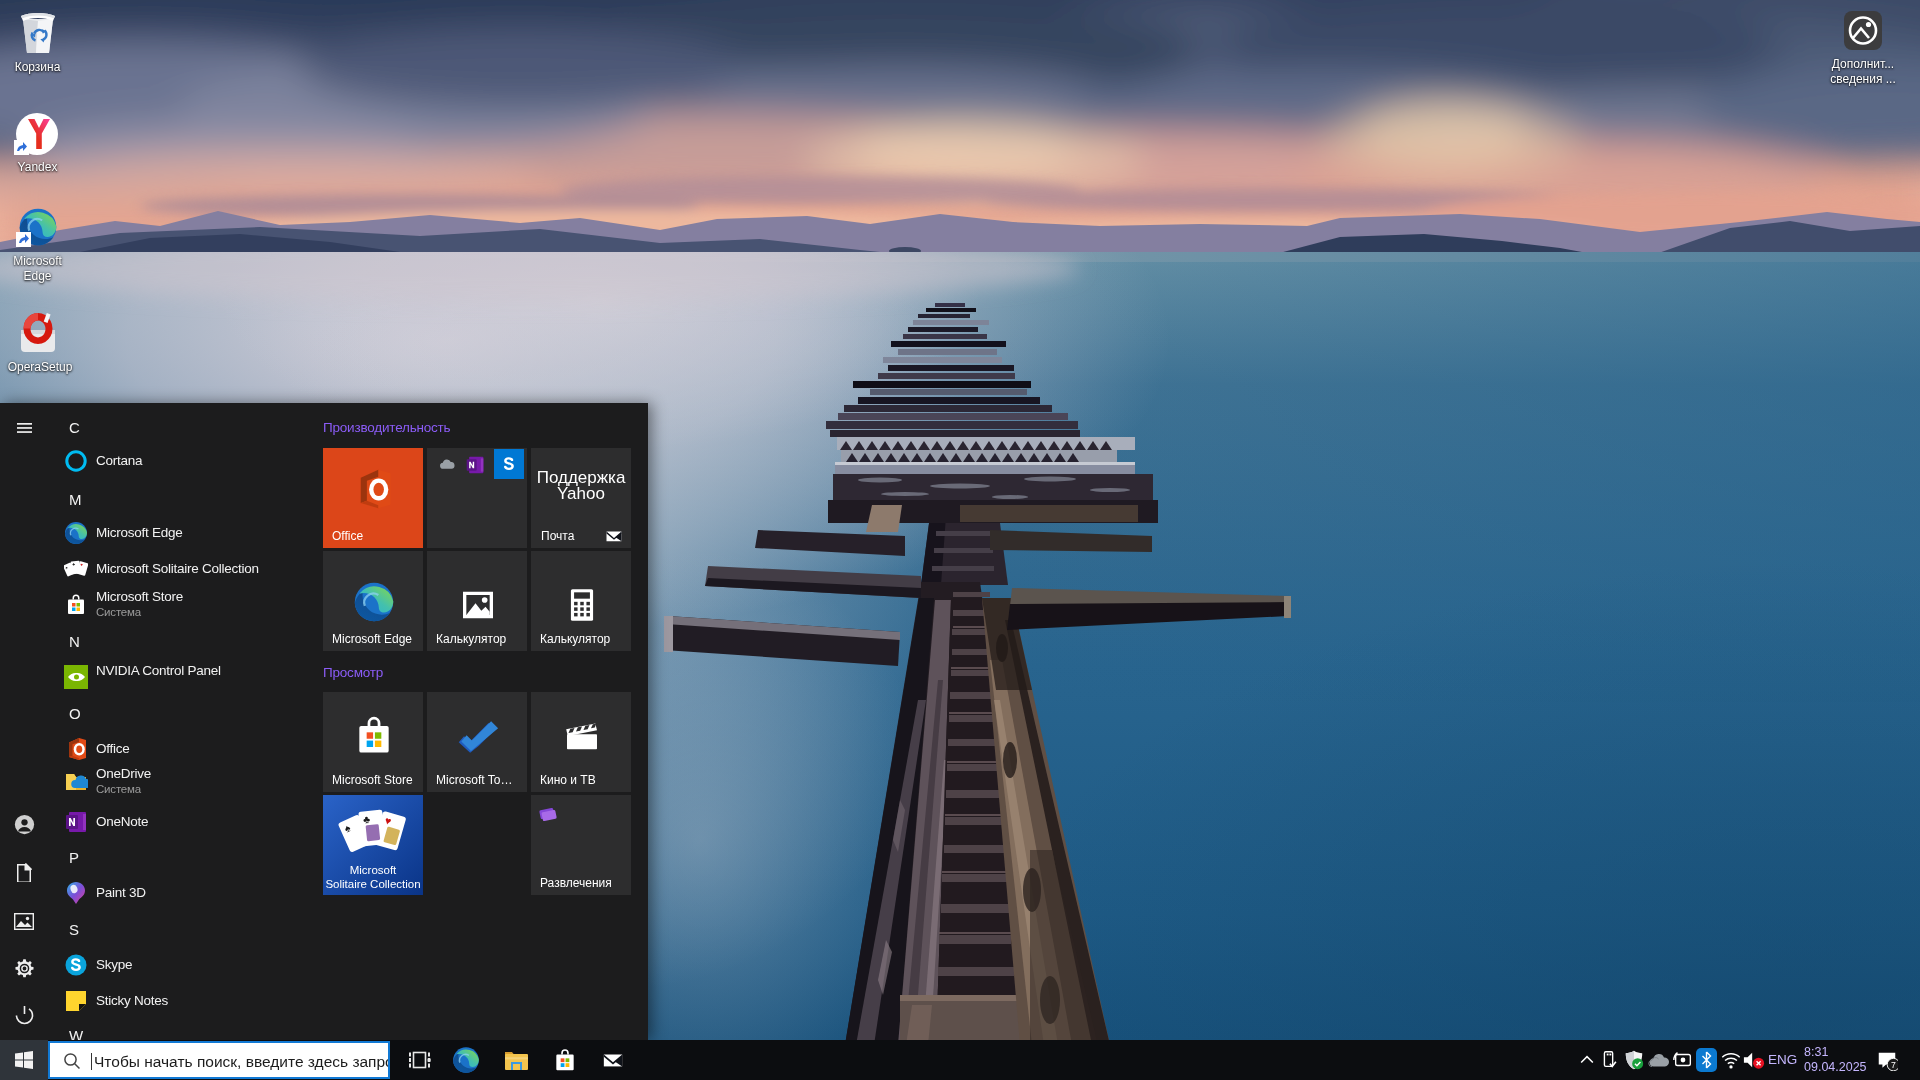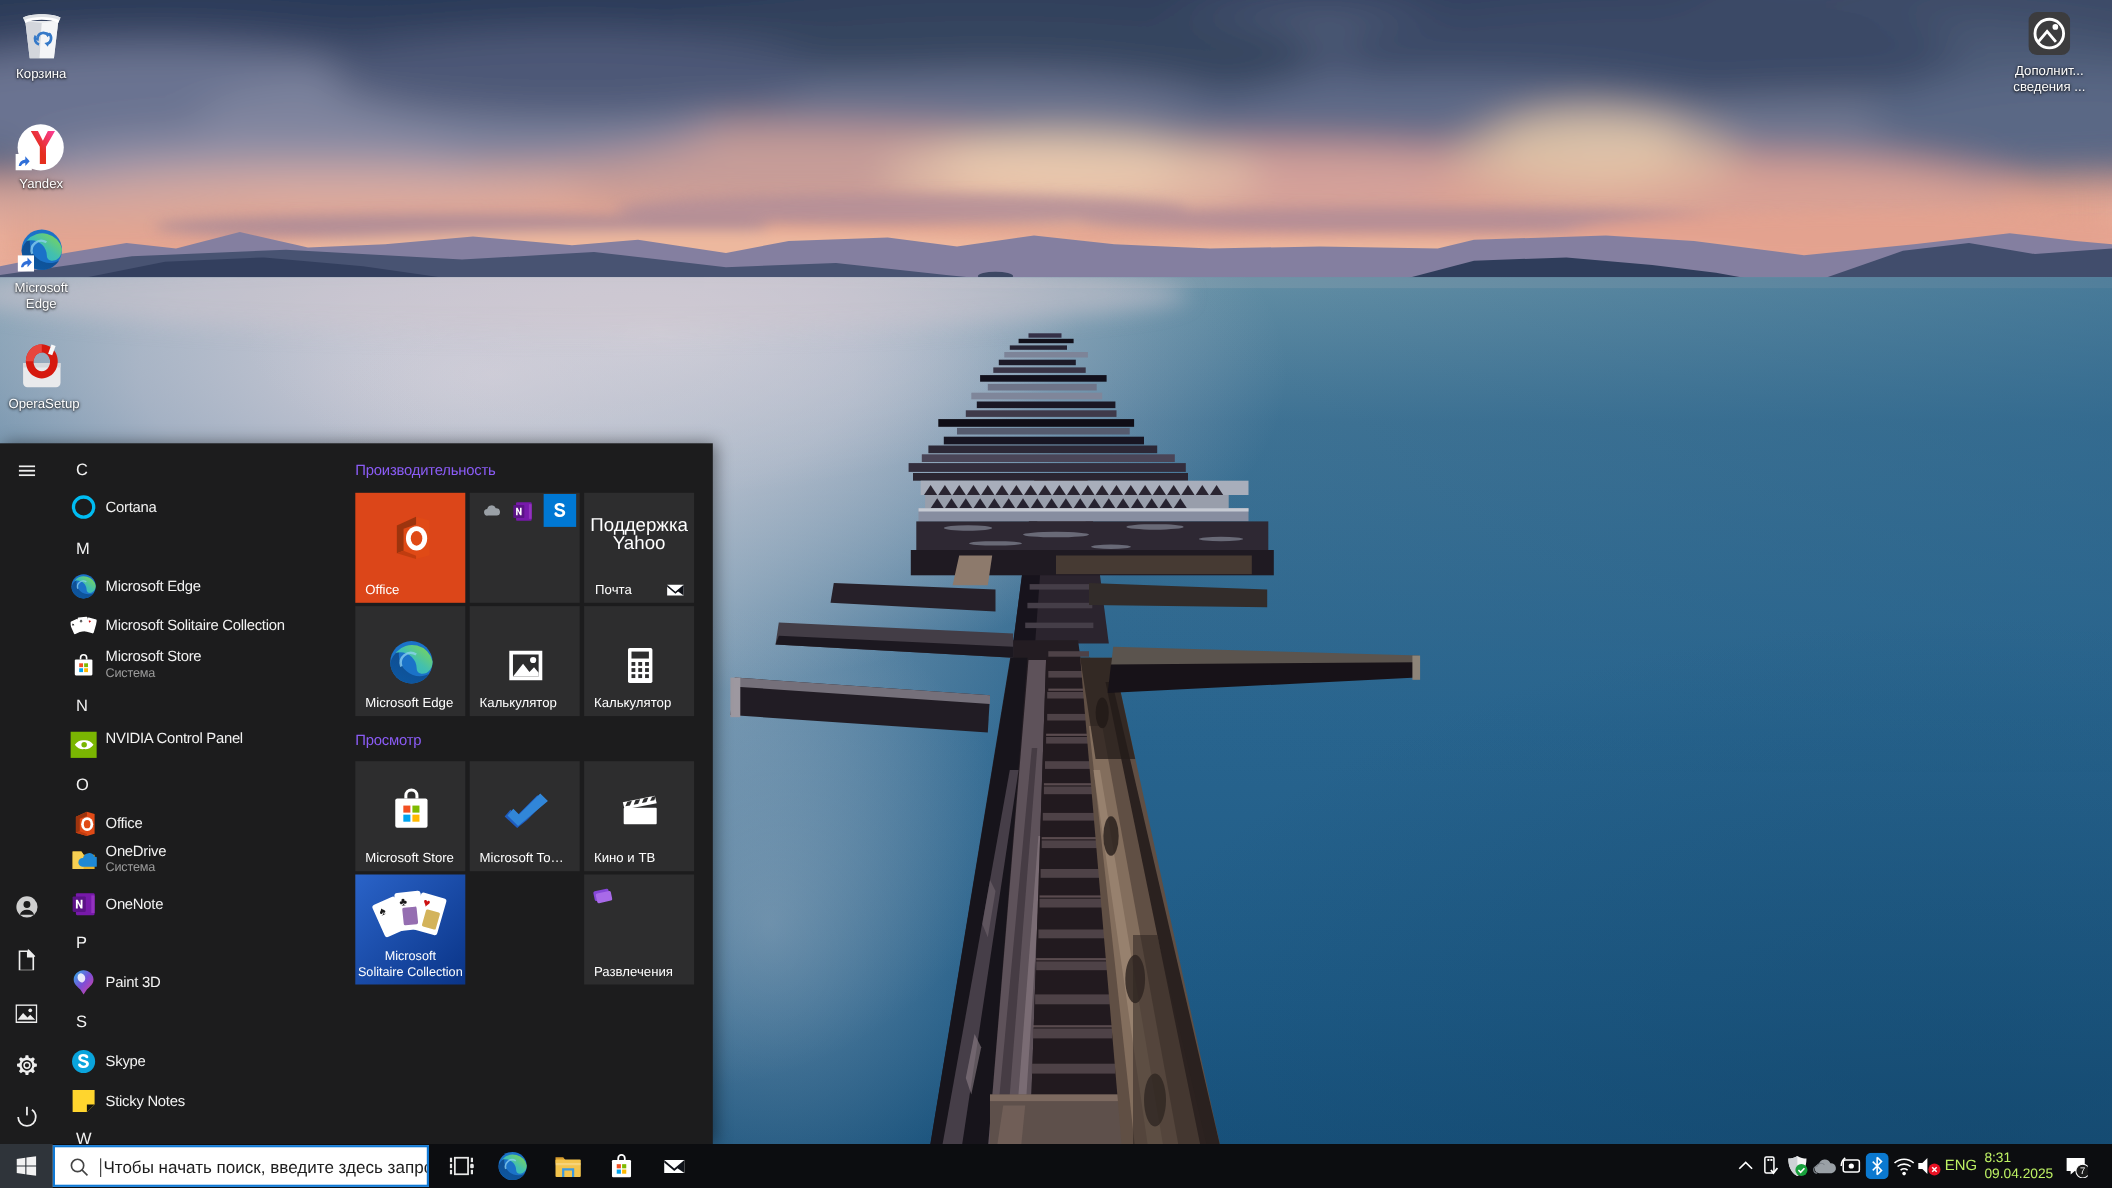--- a/index.html
+++ b/index.html
@@ -18,21 +18,21 @@
   .thead{position:absolute;color:#8b5cf6;font-size:13.5px;letter-spacing:-0.2px;}
   .tile{position:absolute;width:100px;height:100px;background:#2d2d2e;}
   .tlabel{position:absolute;color:#fff;font-size:12px;white-space:nowrap;}
   
   #bar{position:absolute;left:0;top:1040px;width:1920px;height:40px;background:#0c0d10;}
   #startbtn{position:absolute;left:0;top:0;width:48px;height:40px;background:#2f343a;}
   #sbox{position:absolute;left:48px;top:1px;width:342px;height:38px;background:#fff;
     border:2px solid #1179d4;box-sizing:border-box;overflow:hidden;}
   #sbox .stxt{position:absolute;left:41px;top:10px;color:#1c1c1c;font-size:15.5px;white-space:nowrap;}
   .trayico{position:absolute;top:8px;width:24px;height:24px;}
-  .traytxt{position:absolute;color:#bef264;font-size:12.5px;}
+  .traytxt{position:absolute;color:#c4b5fd;font-size:12.5px;}
 </style>
 </head>
 <body>
 <div id="desk">
 
 <svg class="abs" style="left:0;top:0" width="1920" height="1080" viewBox="0 0 1920 1080">
   <defs>
     <linearGradient id="skyg" x1="0" y1="0" x2="0" y2="1">
       <stop offset="0" stop-color="#313e5a"></stop>
       <stop offset="0.38" stop-color="#6b7190"></stop>

